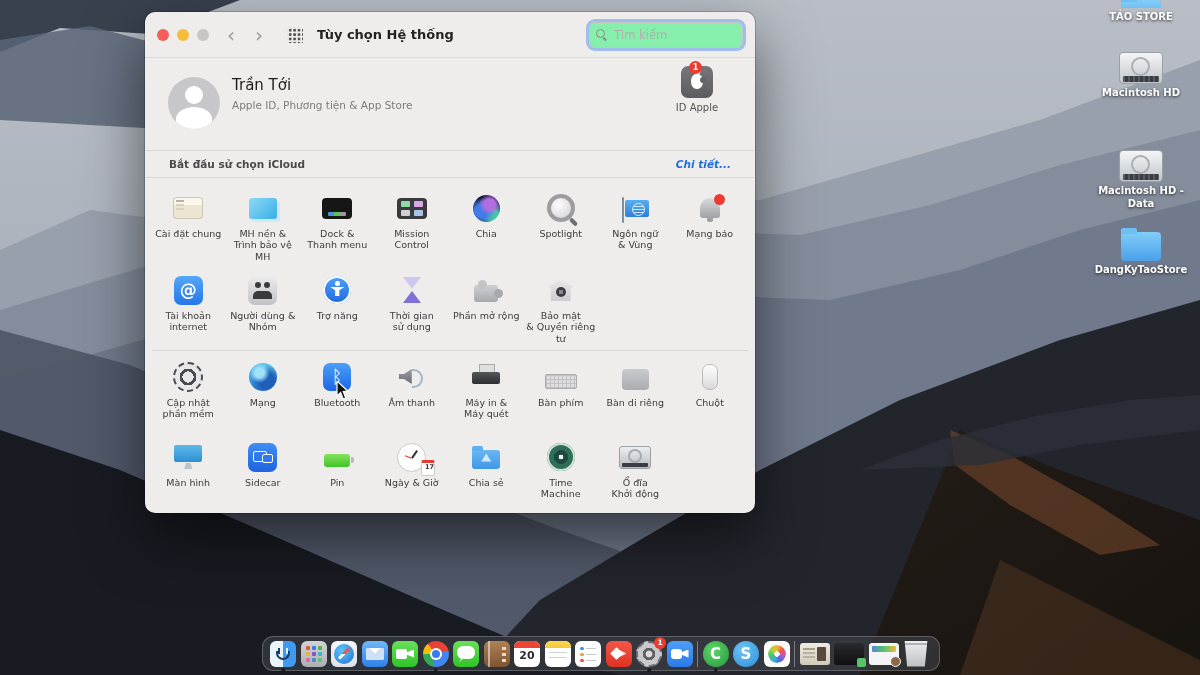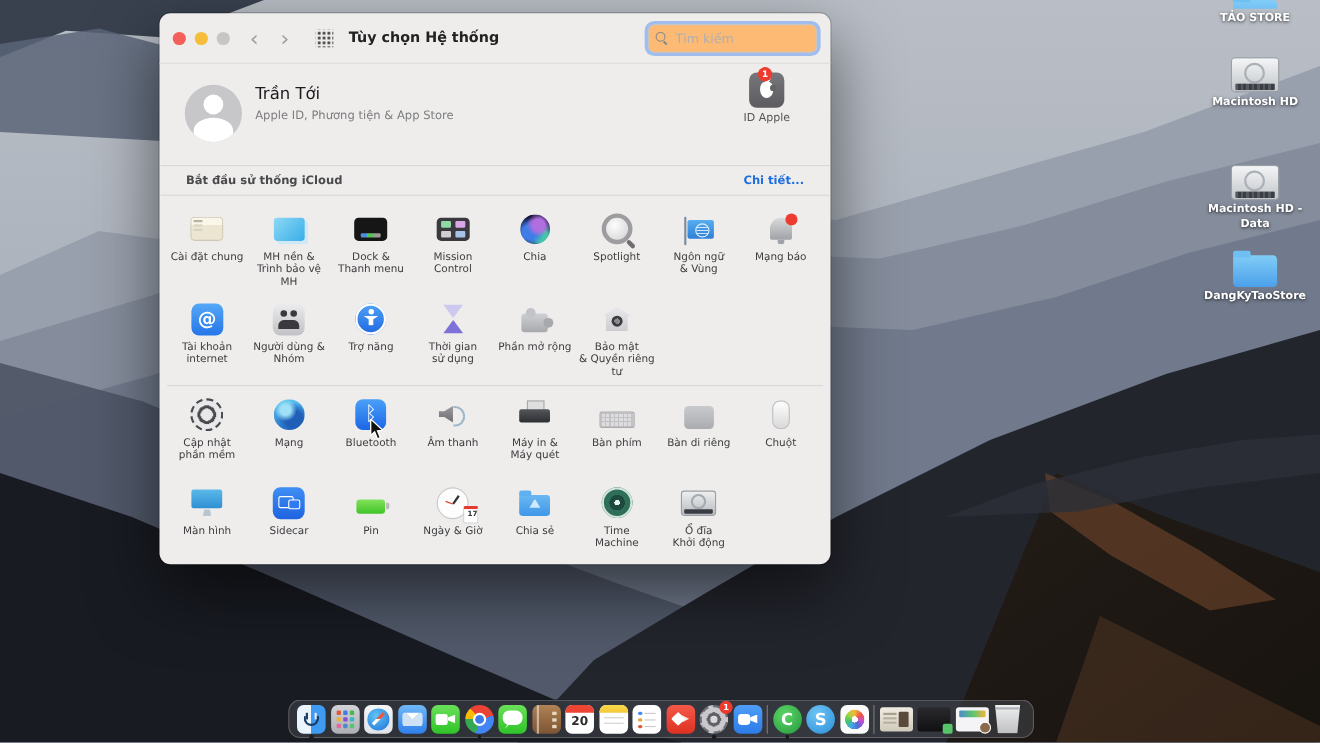--- a/index.html
+++ b/index.html
@@ -26,21 +26,21 @@
   
   .window{position:absolute;left:145px;top:12px;width:610px;height:501px;background:#eeedec;border-radius:10px;box-shadow:0 25px 60px rgba(0,0,0,.55),0 0 0 1px rgba(0,0,0,.18);}
   .titlebar{height:45px;display:flex;align-items:center;padding:0 12px;border-bottom:1px solid #dcdbda;}
   .tl{width:12px;height:12px;border-radius:50%;margin-right:8px;}
   .tl.red{background:#f3605a;}
   .tl.yellow{background:#f6bd3b;}
   .tl.gray{background:#c8c6c4;}
   .navbtn{font-size:20px;color:#9b9b9b;padding:0 10px;line-height:1;user-select:none;}
   .gridglyph{width:16px;height:16px;margin:0 10px 0 14px;background-image:radial-gradient(#4a4a4a 1.2px,transparent 1.4px);background-size:4.4px 4.4px;background-position:1px 1px;}
   .wtitle{font-size:13px;font-weight:700;color:#222;margin-left:4px;}
-  .search{margin-left:auto;width:140px;height:24px;background:#fdba74;border:1px solid #c7c6c5;border-radius:6px;box-shadow:0 0 0 3px rgba(96,150,240,.55);display:flex;align-items:center;padding:0 6px;}
+  .search{margin-left:auto;width:140px;height:24px;background:#86efac;border:1px solid #c7c6c5;border-radius:6px;box-shadow:0 0 0 3px rgba(96,150,240,.55);display:flex;align-items:center;padding:0 6px;}
   .mag{position:relative;width:11px;height:11px;flex:0 0 auto;}
   .mag::before{content:"";position:absolute;top:0;left:0;width:7px;height:7px;border:1.5px solid #8a8a8a;border-radius:50%;}
   .mag::after{content:"";position:absolute;left:8px;top:8px;width:4px;height:1.6px;background:#8a8a8a;transform:rotate(45deg);transform-origin:0 0;}
   .search input{border:0;outline:0;background:transparent;font-size:11.5px;margin-left:5px;width:110px;color:#333;font-family:inherit;}
   .search input::placeholder{color:#b0afae;}
   
   .profile{position:relative;height:92px;}
   .avatar{position:absolute;left:23px;top:19px;width:52px;height:52px;border-radius:50%;background:#c7c7c9;overflow:hidden;}
   .avatar::before{content:"";position:absolute;top:9px;left:17px;width:18px;height:18px;background:#fff;border-radius:50%;}
   .avatar::after{content:"";position:absolute;top:30px;left:8px;width:36px;height:24px;background:#fff;border-radius:50% 50% 0 0;}
@@ -49,21 +49,21 @@
   .appleid{position:absolute;right:26px;top:8px;width:64px;text-align:center;}
   .appleid .tilebg{position:relative;margin:0 auto;width:32px;height:32px;border-radius:7px;background:linear-gradient(180deg,#77777b,#5c5c60);}
   .apple-logo{position:absolute;left:10px;top:8px;width:12px;height:15px;background:#fff;border-radius:45% 45% 48% 48%;}
   .apple-logo::before{content:"";position:absolute;top:-4px;left:5px;width:4px;height:5px;background:#fff;border-radius:60% 0 60% 0;transform:rotate(20deg);}
   .apple-logo::after{content:"";position:absolute;top:3px;right:-3px;width:6px;height:6px;background:#636367;border-radius:50%;}
   .appleid .badge{position:absolute;top:-5px;right:11px;min-width:13px;height:13px;border-radius:7px;background:#ee3b2f;color:#fff;font-size:8px;font-weight:700;line-height:13px;}
   .appleid .alabel{margin-top:4px;font-size:10px;color:#555;}
   .hdiv{height:1px;background:#d8d7d6;margin:0 1px;}
   .icloudrow{height:26px;display:flex;align-items:center;padding:0 24px;}
   .icloud-text{font-size:10.5px;font-weight:700;color:#4a4a4c;}
-  .icloud-link{margin-left:auto;font-size:10.5px;font-weight:700;color:#1f6ede;cursor:pointer;}
+  .icloud-link{margin-left:auto;font-size:10.5px;font-weight:700;color:#1f6ede;cursor:pointer;font-style:italic;}
   
   .grid{padding:4px 6px 0 6px;}
   .grow{display:flex;}
   .grow.r1{height:82px;margin-top:2px;}
   .grow.r2{height:84px;}
   .grow.r3{height:80px;margin-top:2px;}
   .grow.r4{height:78px;}
   .tile{width:74.5px;display:flex;flex-direction:column;align-items:center;padding-top:6px;cursor:default;}
   .tile .art{position:relative;height:36px;display:flex;align-items:center;justify-content:center;width:100%;}
   .tile-label{margin-top:2px;font-size:9.5px;line-height:1.2;color:#3c3c3e;text-align:center;white-space:pre-line;}
@@ -283,21 +283,21 @@
         <div class="tilebg">
           <span class="apple-logo"></span>
           <span class="badge">1</span>
         </div>
         <div class="alabel">ID Apple</div>
       </div>
     </div>
 
     <div class="hdiv"></div>
     <div class="icloudrow">
-      <span class="icloud-text">Bắt đầu sử thống iCloud</span>
+      <span class="icloud-text">Bắt đầu sử chọn iCloud</span>
       <span class="icloud-link">Chi tiết...</span>
     </div>
     <div class="hdiv"></div>
 
     <div class="grid">
       <div class="grow r1">
 
       <div class="tile">
             <div class="art">
               <span class="ic i-general d-general"></span>

